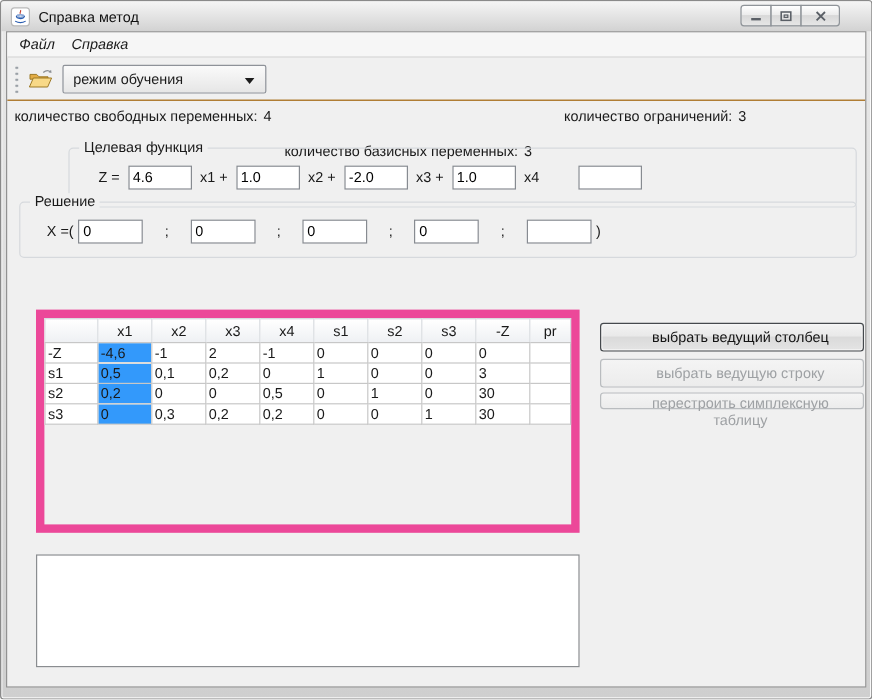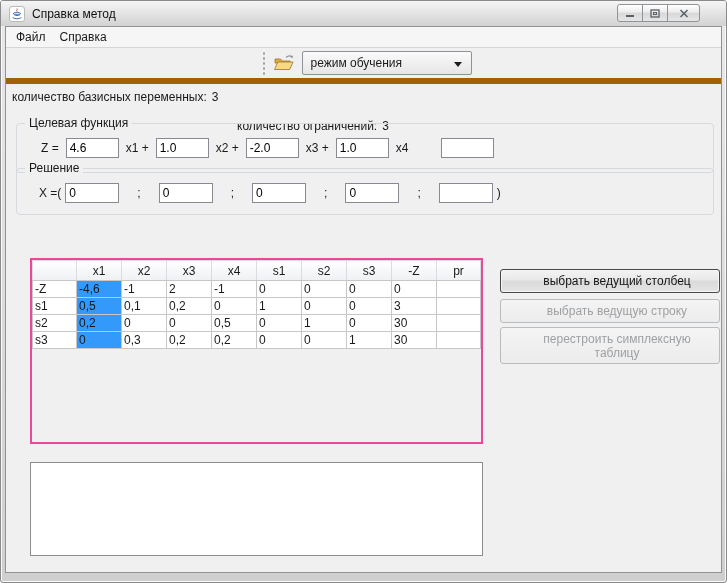--- a/index.html
+++ b/index.html
@@ -23,23 +23,23 @@
   .win-btn { width:26px; height:18px; border:1px solid #8f9499; margin-left:-1px;
     background:linear-gradient(#ffffff,#ececec 45%,#d8d8d8 50%,#e6e6e6);
     display:flex; align-items:center; justify-content:center; padding:0; }
   .win-btn:first-child { border-radius:3px 0 0 3px; }
   .win-btn:last-child  { border-radius:0 3px 3px 0; width:33px; }
   
   .client { position:absolute; left:4px; top:25px; right:4px; bottom:9px;
     background:#f0f0f0; border:1px solid #929292; overflow:hidden; }
   .menubar { height:21px; background:#f6f6f6; border-bottom:1px solid #d6d6d6;
     display:flex; align-items:center; padding-left:3px; }
-  .menu-item { padding:14px 7px; white-space:nowrap; }
+  .menu-item { padding:14px 7px; white-space:nowrap;font-style:italic; }
   .toolbar { height:36px; display:flex; align-items:center; padding-left:5px;
-    border-bottom:6px solid #a16207;justify-content:center; }
+    border-bottom:1px solid #a16207; }
   .grip { width:4px; height:24px; margin:0 4px 0 1px;
     background-image:radial-gradient(circle,#9aa0a6 1px,transparent 1.3px);
     background-size:4px 5px; background-repeat:repeat-y; }
   .tool-open { width:28px; height:28px; border:0; background:transparent;
     display:flex; align-items:center; justify-content:center; padding:0; }
   .combo { margin-left:4px; width:170px; height:24px; border:1px solid #8e9299;
     border-radius:2px; background:linear-gradient(#fafafa,#e6e6e6);
     display:flex; align-items:center; padding:0 22px 0 8px; position:relative; cursor:default; }
   .combo-arrow { position:absolute; right:9px; top:10px; width:0; height:0;
     border-left:4px solid transparent; border-right:4px solid transparent;
@@ -49,47 +49,47 @@
   .param { position:absolute; white-space:nowrap; }
   .param .v { margin-left:5px; }
   .param:nth-child(1) { left:6px; }
   .param:nth-child(2) { left:231px;margin-top:29px; }
   .param:nth-child(3) { left:464px; }
   
   .group { position:absolute; left:10px; right:7px; border:1px solid #d6d9dd;
     border-radius:4px; }
   .group-title { position:absolute; top:-8px; left:8px; background:#f0f0f0;
     padding:0 4px; }
-  #group-objective { top:96px; height:50px; }
+  #group-objective { top:96px; height:50px;margin-left:41px; }
   #group-solution  { top:141px; height:47px; }
   .group-row { display:flex; align-items:center; padding:14px 0 0 24px; gap:7px; }
   .field { width:53px; height:20px; border:1px solid #878b91; background:#fff;
     font:12px "Liberation Sans",sans-serif; padding:1px 3px; }
   .term-label { white-space:nowrap; }
   .extra-field { margin-left:26px; }
   #group-solution .group-row { gap:0; padding-left:22px; }
   #group-solution .field { width:54px; margin:0 4px; }
   #group-solution .sep { margin:0 14px; }
   
   #table-panel { position:absolute; left:24px; top:231px; width:453px; height:186px;
-    border:2px solid #ec4899; background:#f0f0f0; overflow:hidden; }
+    border:7px solid #ec4899; background:#f0f0f0; overflow:hidden; }
   table { border-collapse:collapse; width:100%; table-layout:fixed; background:#fff; }
   th, td { border:1px solid #c7c7c7; font-weight:normal; padding:0 2px;
     height:17px; overflow:hidden; white-space:nowrap; text-align:left; }
   thead th { background:linear-gradient(#ffffff,#eef0f3); border-color:#d9dce0;
     border-bottom-color:#c7c7c7; text-align:center; height:20px; }
   tbody .hl { background:var(--hl,#3399fb); }
   
   #actions { position:absolute; left:494px; top:242px; width:220px; }
   .action-btn { display:block; width:100%; height:24px; margin-bottom:6px;
     font:12px "Liberation Sans",sans-serif; color:#151515; border-radius:3px;
     border:1px solid #45494d;
     background:linear-gradient(#f3f3f3,#e9e9e9 45%,#dadada 50%,#e4e4e4);
     box-shadow:inset 0 0 0 1px #f6f6f6;padding-left:20px; }
-  .action-btn:nth-child(3) { height:37px; margin-top:-2px; }
+  .action-btn:nth-child(3) { height:14px; margin-top:-2px; }
   .action-btn.disabled { border-color:#b9bcbf; color:#9ea1a4;
     background:linear-gradient(#f4f4f4,#ececec); box-shadow:none; }
   
   #log { position:absolute; left:24px; top:435px; width:453px; height:94px;
     background:#fff; border:1px solid #8a8d90; resize:none; outline:none;
     font:12px "Liberation Sans",sans-serif; }
 </style>
 </head>
 <body>
 
@@ -143,20 +143,23 @@
         </svg>
       </button>
       <div class="combo">
         <span>режим обучения</span>
         <span class="combo-arrow"></span>
       </div>
     </div>
 
     <div class="params">
       <span class="param">
+        <span>количество свободных переменных:</span><span class="v">4</span>
+      </span>
+      <span class="param">
         <span>количество базисных переменных:</span><span class="v">3</span>
       </span>
       <span class="param">
         <span>количество ограничений:</span><span class="v">3</span>
       </span>
     </div>
 
     <div class="group" id="group-objective">
       <span class="group-title">Целевая функция</span>
       <div class="group-row">

